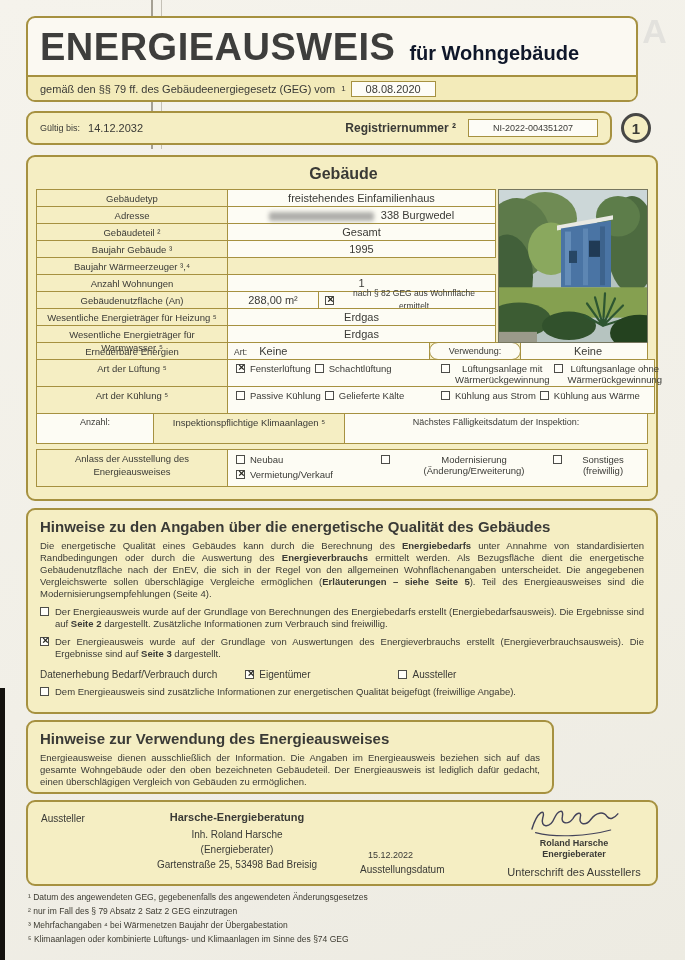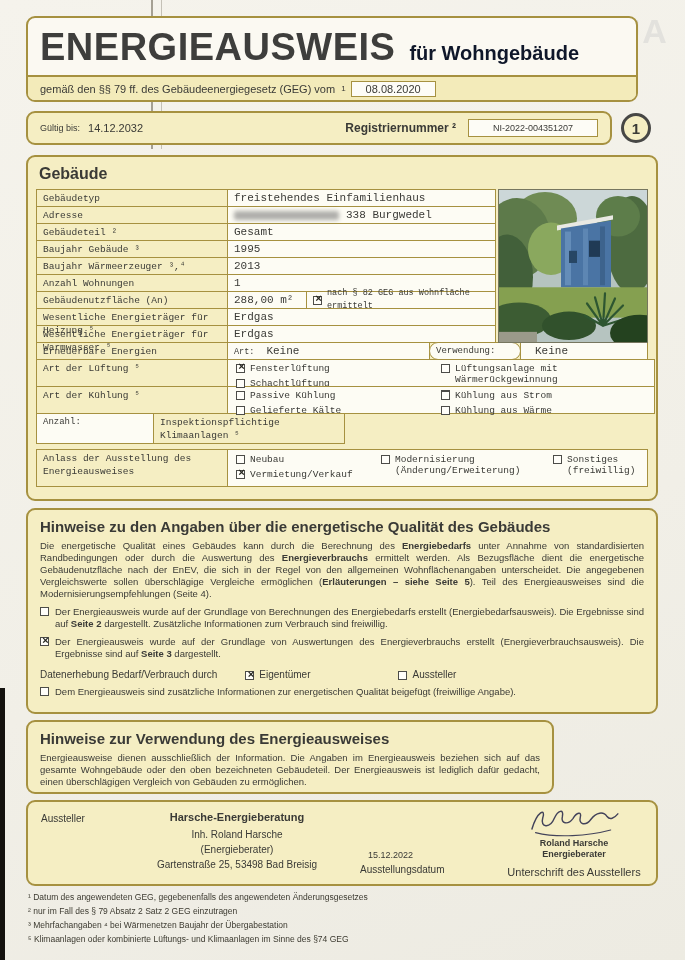--- a/index.html
+++ b/index.html
@@ -63,50 +63,50 @@
   .spacer{flex:1;}
   .reglab{font-size:12px;font-weight:bold;margin-right:12px;}
   .regbox{background:#fdfcf6;border:1px solid var(--tan);font-size:9px;padding:3px 10px;min-width:130px;text-align:center;}
   .badge{
     position:absolute;left:621px;top:113px;width:30px;height:30px;border-radius:50%;
     border:3px solid #474745;background:var(--boxbg);
     display:flex;align-items:center;justify-content:center;
     font-size:15px;font-weight:bold;
   }
   
-  .gbox{left:26px;top:155px;width:632px;height:346px;padding:6px 8px;}
+  .gbox{left:26px;top:155px;width:632px;height:346px;padding:6px 8px;text-align:center;}
   .sect-title{font-size:16px;font-weight:bold;margin:2px 0 6px 3px;}
-  .tbl{position:relative;font-family:Liberation Mono, monospace;}
+  .tbl{position:relative;}
   .r1wrap{margin-right:152px;}
   .trow{display:flex;}
   .trow + .trow{margin-top:-1px;}
   .c{border:1px solid var(--tan);padding:2px 6px;line-height:13px;}
   .c + .c{margin-left:-1px;}
   .lab{width:192px;flex:none;font-size:9.5px;background:transparent;}
   .val{flex:1;background:var(--cellw);font-size:11px;}
   .r1wrap .c{height:18px;}
-  .val-small{flex:none;width:80px;}
+  .val-small{flex:none;width:92px;}
   .val-extra{display:flex;align-items:center;gap:5px;font-size:8.5px;}
   .redact{
     display:inline-block;width:105px;height:9px;margin-right:7px;
     background:#6f6f6f;opacity:.55;filter:blur(2px);border-radius:2px;vertical-align:middle;
   }
   .photo{
     position:absolute;top:0;right:0;width:150px;height:154px;
     border:1px solid #76765f;background:#9fb0a8;overflow:hidden;
   }
   .photo svg{display:block;width:100%;height:100%;}
   
   .art-cell{display:flex;align-items:baseline;gap:12px;}
   .mini-lab{font-size:8.5px;}
   .verw-cell{flex:none;width:92px;font-size:9px;}
   .keine-cell{flex:none;width:128px;font-size:11px;padding-left:14px;}
   
   .optcell{flex:1;background:var(--cellw);display:flex;padding:3px 8px;}
-  .optcol{width:205px;display:flex;flex-direction:column;gap:4px;}
+  .optcol{width:205px;display:flex;flex-direction:row;gap:4px;}
   .optcol.wide{flex:1;}
   .opt{display:flex;align-items:flex-start;gap:5px;font-size:9.5px;line-height:11px;}
   .row-h28 .c{height:28px;}
   .row-h30 .c{height:31px;}
   .hvac-count{flex:none;width:118px;background:var(--cellw);font-size:9px;}
   .hvac-due{flex:1;background:var(--cellw);font-size:9px;}
   .tgap{height:5px;}
   .reason-row .c{height:38px;}
   .reason-cols{flex:1;background:var(--cellw);display:flex;padding:4px 8px;}
   .rcol1{width:145px;display:flex;flex-direction:column;gap:4px;}
@@ -124,21 +124,21 @@
   }
   
   .hbox{padding:8px 12px;overflow:hidden;}
   .h1{left:26px;top:508px;width:632px;height:206px;}
   .h2{left:26px;top:720px;width:528px;height:74px;}
   .sect-title2{font-size:15px;font-weight:bold;margin-bottom:5px;}
   .jpara{font-size:9.5px;line-height:12px;text-align:justify;}
   .hitem{margin-top:6px;display:flex;gap:6px;}
   .hitem .txt{flex:1;font-size:9.5px;line-height:12px;text-align:justify;}
   .survey{margin-top:9px;display:flex;align-items:center;font-size:10px;}
-  .survey .opt{font-size:10px;align-items:center;}
+  .survey .opt{font-size:10px;}
   .survey .opt1{margin-left:28px;}
   .survey .opt2{margin-left:88px;}
   
   .fbox{left:26px;top:800px;width:632px;height:86px;}
   .iss-label{position:absolute;left:13px;top:11px;font-size:10px;}
   .company{position:absolute;left:88px;top:9px;width:242px;text-align:center;}
   .company .c1{font-size:11px;font-weight:bold;margin-bottom:4px;}
   .company .cl{font-size:10px;line-height:15px;}
   .issdate{position:absolute;left:340px;top:48px;font-size:9px;}
   .issdatelab{position:absolute;left:332px;top:62px;font-size:10px;}
@@ -197,21 +197,20 @@
         <div class="trow">
           <div class="c lab">Gebäudeteil ²</div>
           <div class="c val">Gesamt</div>
         </div>
         <div class="trow">
           <div class="c lab">Baujahr Gebäude ³</div>
           <div class="c val">1995</div>
         </div>
         <div class="trow">
           <div class="c lab">Baujahr Wärmeerzeuger ³,⁴</div>
-          <div class="c val">2013</div>
         </div>
         <div class="trow">
           <div class="c lab">Anzahl Wohnungen</div>
           <div class="c val">1</div>
         </div>
         <div class="trow">
           <div class="c lab">Gebäudenutzfläche (An)</div>
           <div class="c val val-small">288,00 m²</div>
           <div class="c val val-extra">
             <span class="cb checked"></span>
@@ -312,20 +311,21 @@
                 <span class="cb"></span>
                 <span>Kühlung aus Wärme</span>
               </span>
           </div>
         </div>
       </div>
 
       <div class="trow row-h30">
         <div class="c hvac-count">Anzahl:</div>
         <div class="c lab">Inspektionspflichtige Klimaanlagen ⁵</div>
+        <div class="c hvac-due">Nächstes Fälligkeitsdatum der Inspektion:</div>
       </div>
 
       <div class="tgap"></div>
 
       <div class="trow reason-row">
         <div class="c lab">Anlass der Ausstellung des Energieausweises</div>
         <div class="c reason-cols">
           <div class="rcol1">
             <span class="opt">
                 <span class="cb"></span>

